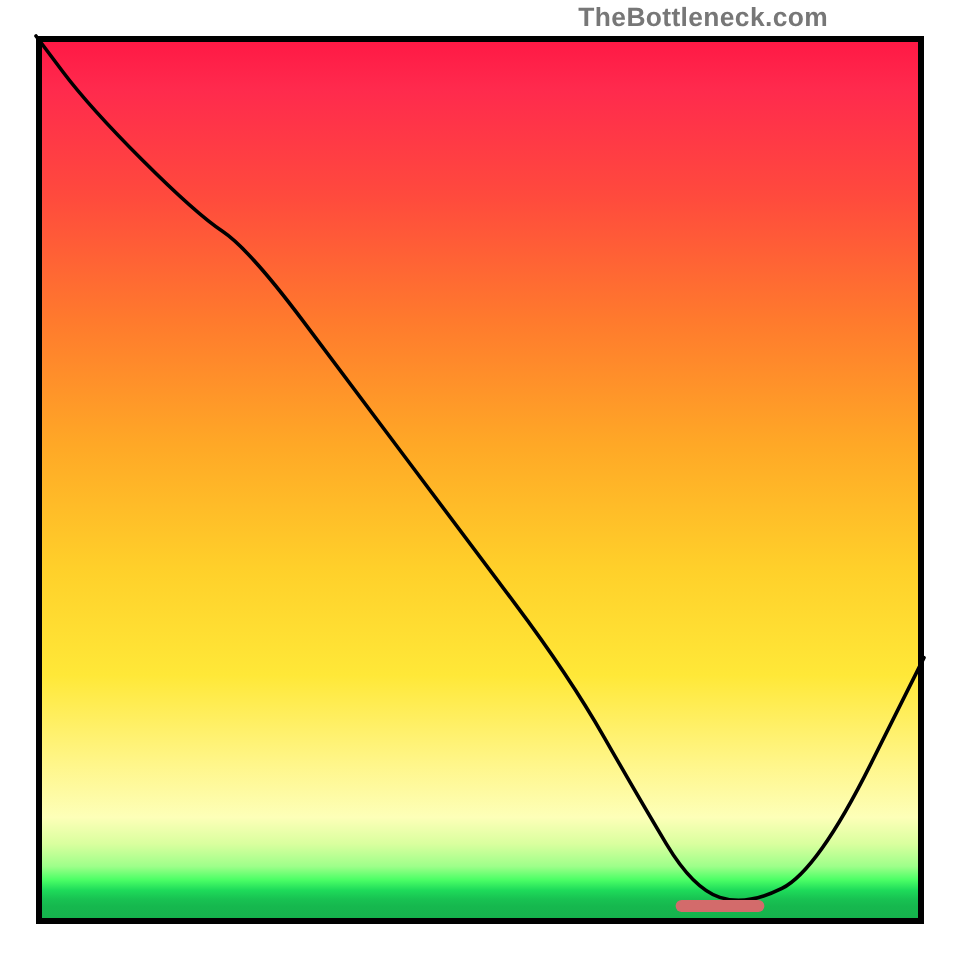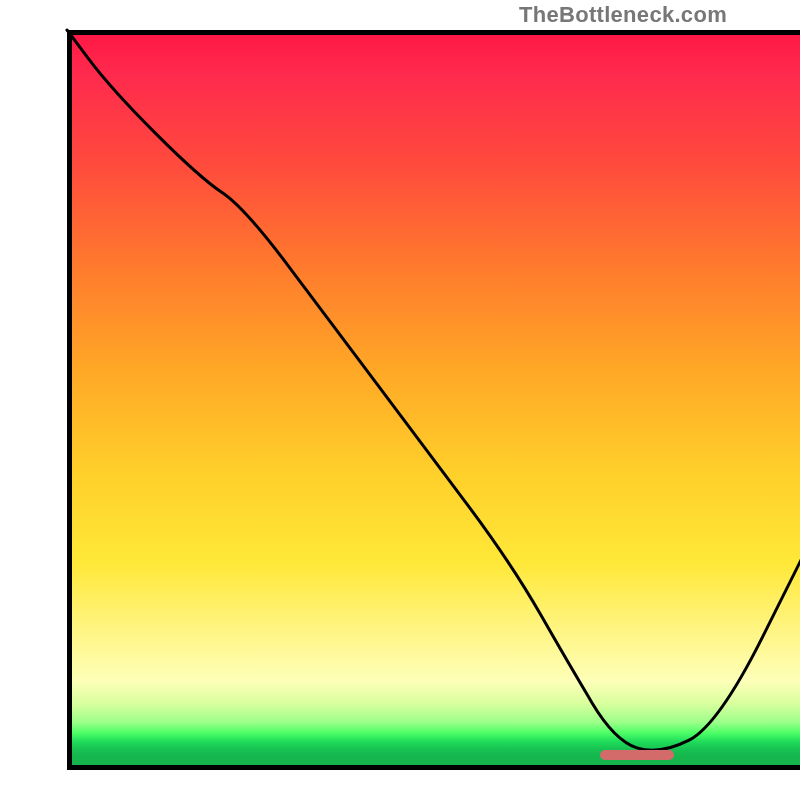--- a/index.html
+++ b/index.html
@@ -8,21 +8,20 @@
     width: 800px;
     height: 800px;
     overflow: hidden;
     background: #fff;
     font-family: Arial, Helvetica, sans-serif;
   }
   .chart-wrap {
     position: relative;
     width: 696px;
     height: 800px;
-    margin-left: 37px;
   }
   .watermark {
     position: absolute;
     top: 2px;
     right: 6px;
     font-size: 22px;
     font-weight: 600;
     color: #777;
     letter-spacing: 0.3px;
     z-index: 10;

